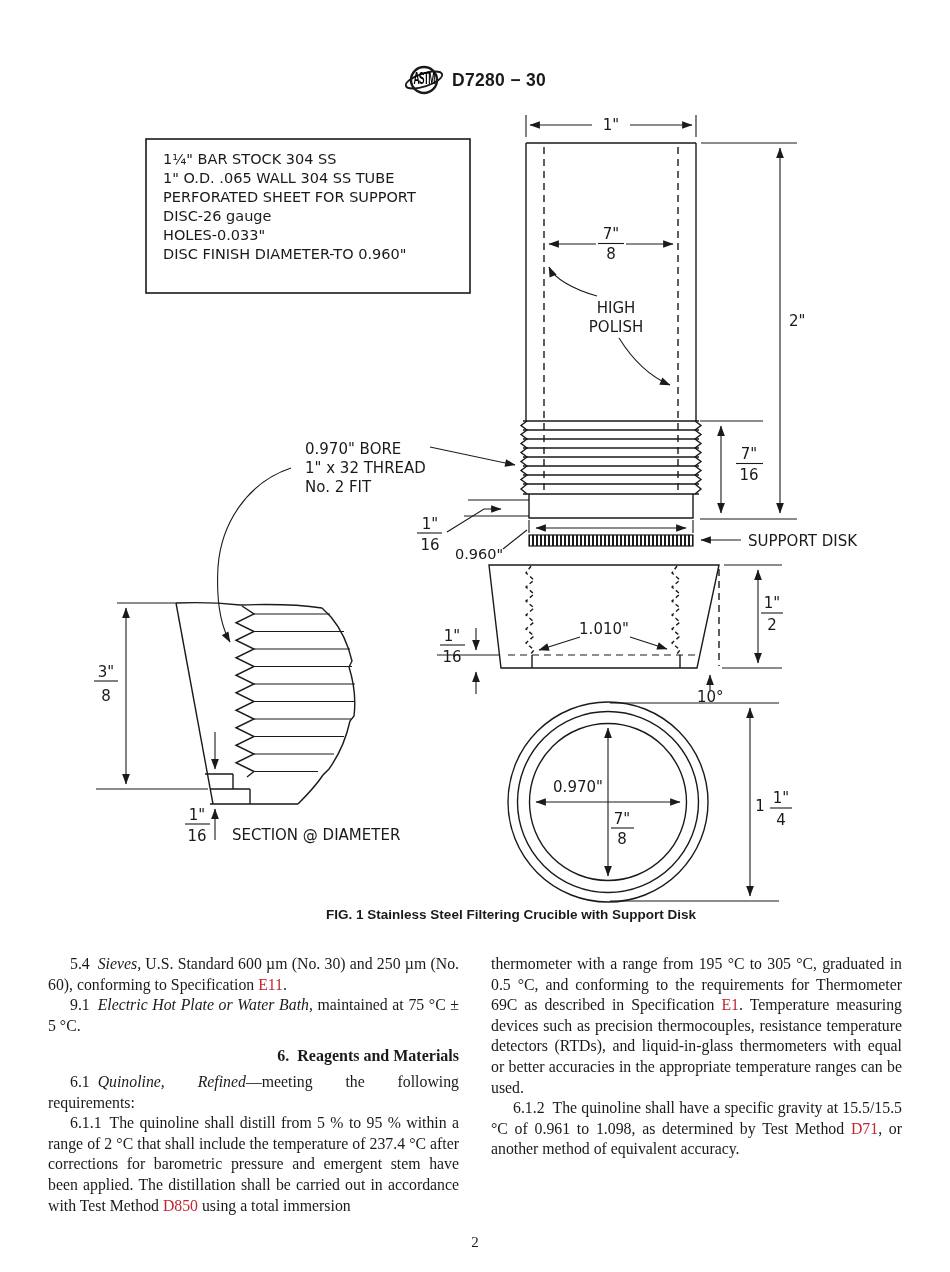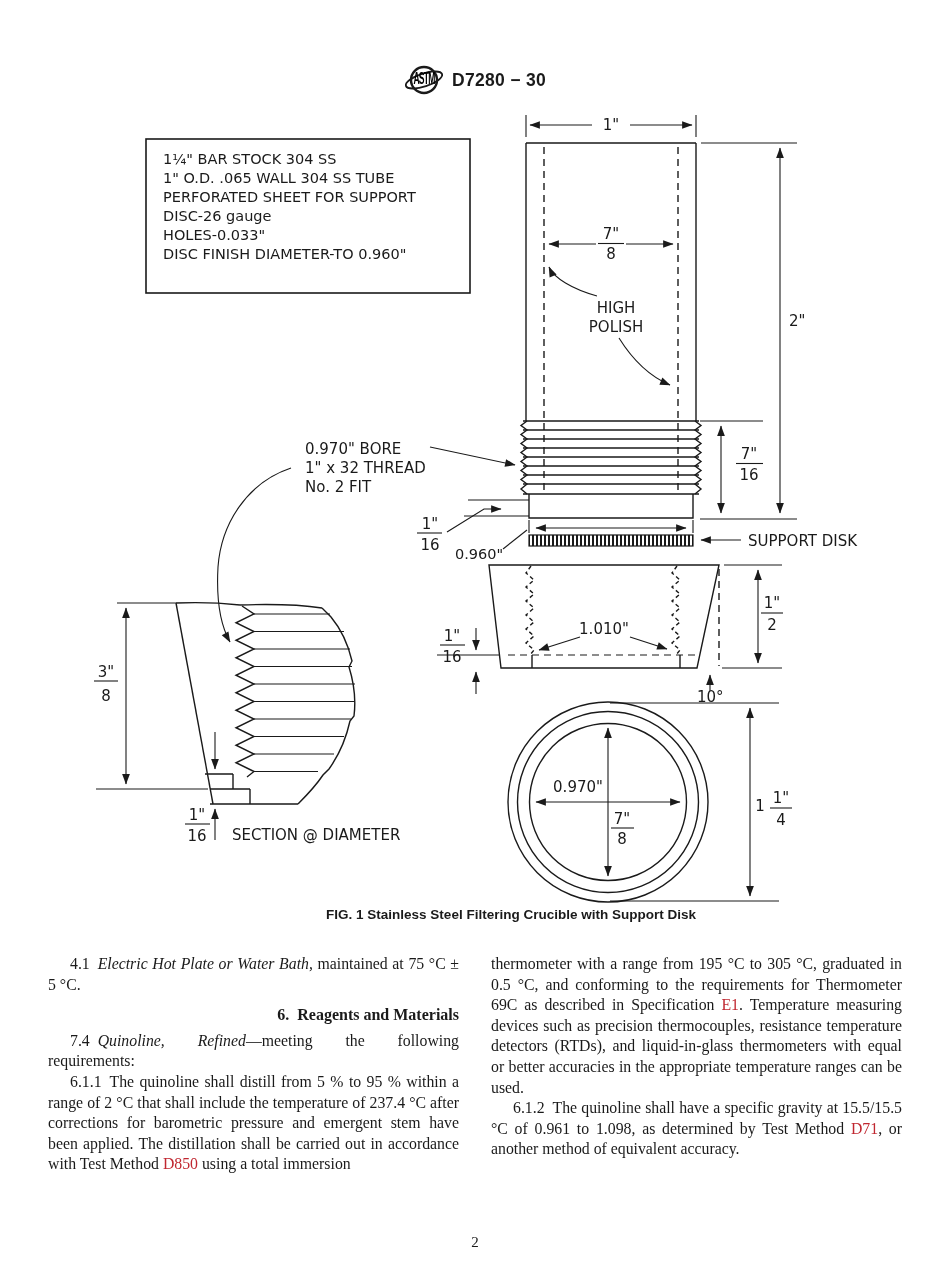--- a/index.html
+++ b/index.html
@@ -203,23 +203,24 @@
       <text class="figtext" x="305" y="457">1" x 32 THREAD</text>
       <text class="figtext" x="305" y="476">No. 2 FIT</text>
       <path class="thin" d="M430,431 L515,449" marker-end="url(#arr)"></path>
       <path class="thin" d="M291,452 C246,467 221,509 218,551 C216,587 222,612 230,626" marker-end="url(#arr)"></path>
     </g>
   </svg>
 
   <div class="caption">FIG. 1 Stainless Steel Filtering Crucible with Support Disk</div>
 
   <div class="col col-left">
-      <p class="indent "><span>4.1 </span><span class="it">Electric Hot Plate or Water Bath,</span><span> maintained at 75 °C ± 5 °C.</span></p>
+      <p class="indent "><span>5.4 </span><span class="it">Sieves,</span><span> U.S. Standard 600 µm (No. 30) and 250 µm (No. 60), conforming to Specification </span><span class="doclink">E11</span><span>.</span></p>
+      <p class="indent "><span>9.1 </span><span class="it">Electric Hot Plate or Water Bath,</span><span> maintained at 75 °C ± 5 °C.</span></p>
       <p class="heading"><span>6. Reagents and Materials</span></p>
-      <p class="indent "><span>7.4 </span><span class="it">Quinoline, Refined</span><span>—meeting the following requirements:</span></p>
+      <p class="indent "><span>6.1 </span><span class="it">Quinoline, Refined</span><span>—meeting the following requirements:</span></p>
       <p class="indent "><span>6.1.1 The quinoline shall distill from 5 % to 95 % within a range of 2 °C that shall include the temperature of 237.4 °C after corrections for barometric pressure and emergent stem have been applied. The distillation shall be carried out in accordance with Test Method </span><span class="doclink">D850</span><span> using a total immersion</span></p>
     </div>
   <div class="col col-right">
       <p class=""><span>thermometer with a range from 195 °C to 305 °C, graduated in 0.5 °C, and conforming to the requirements for Thermometer 69C as described in Specification </span><span class="doclink">E1</span><span>. Temperature measuring devices such as precision thermocouples, resistance temperature detectors (RTDs), and liquid-in-glass thermometers with equal or better accuracies in the appropriate temperature ranges can be used.</span></p>
       <p class="indent "><span>6.1.2 The quinoline shall have a specific gravity at 15.5/15.5 °C of 0.961 to 1.098, as determined by Test Method </span><span class="doclink">D71</span><span>, or another method of equivalent accuracy.</span></p>
     </div>
 
   <div class="footer">2</div>
 </div>
 

